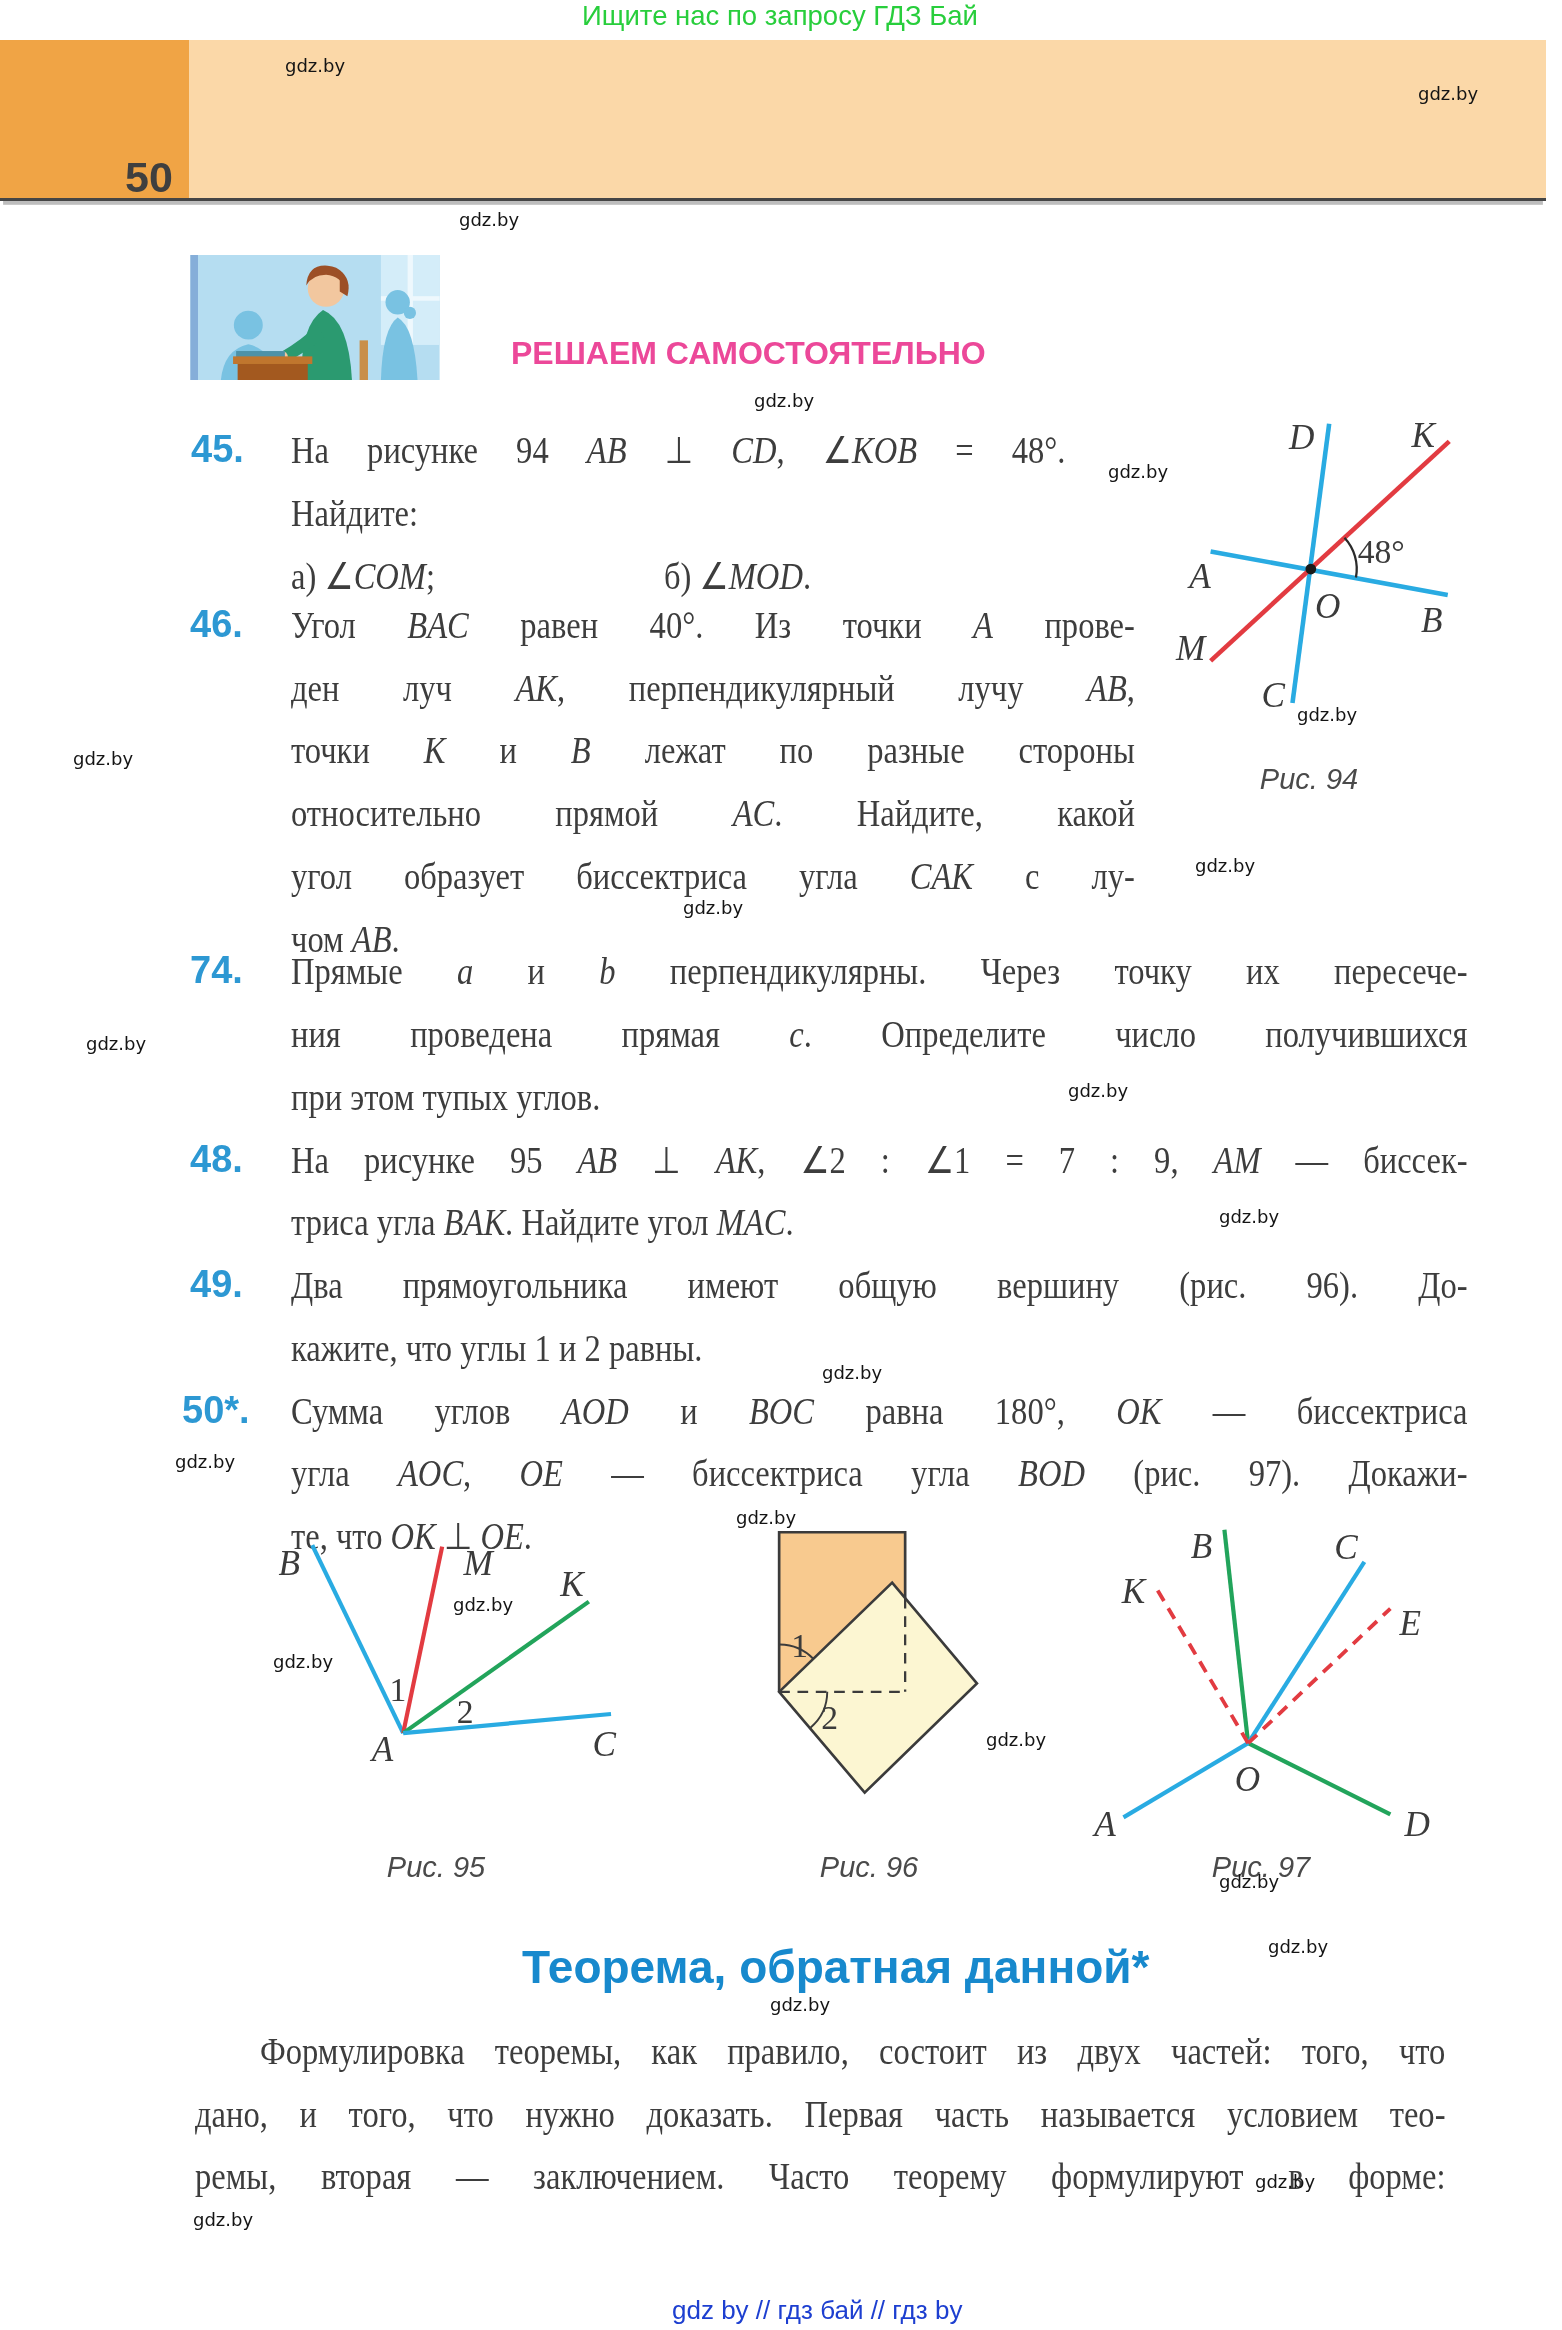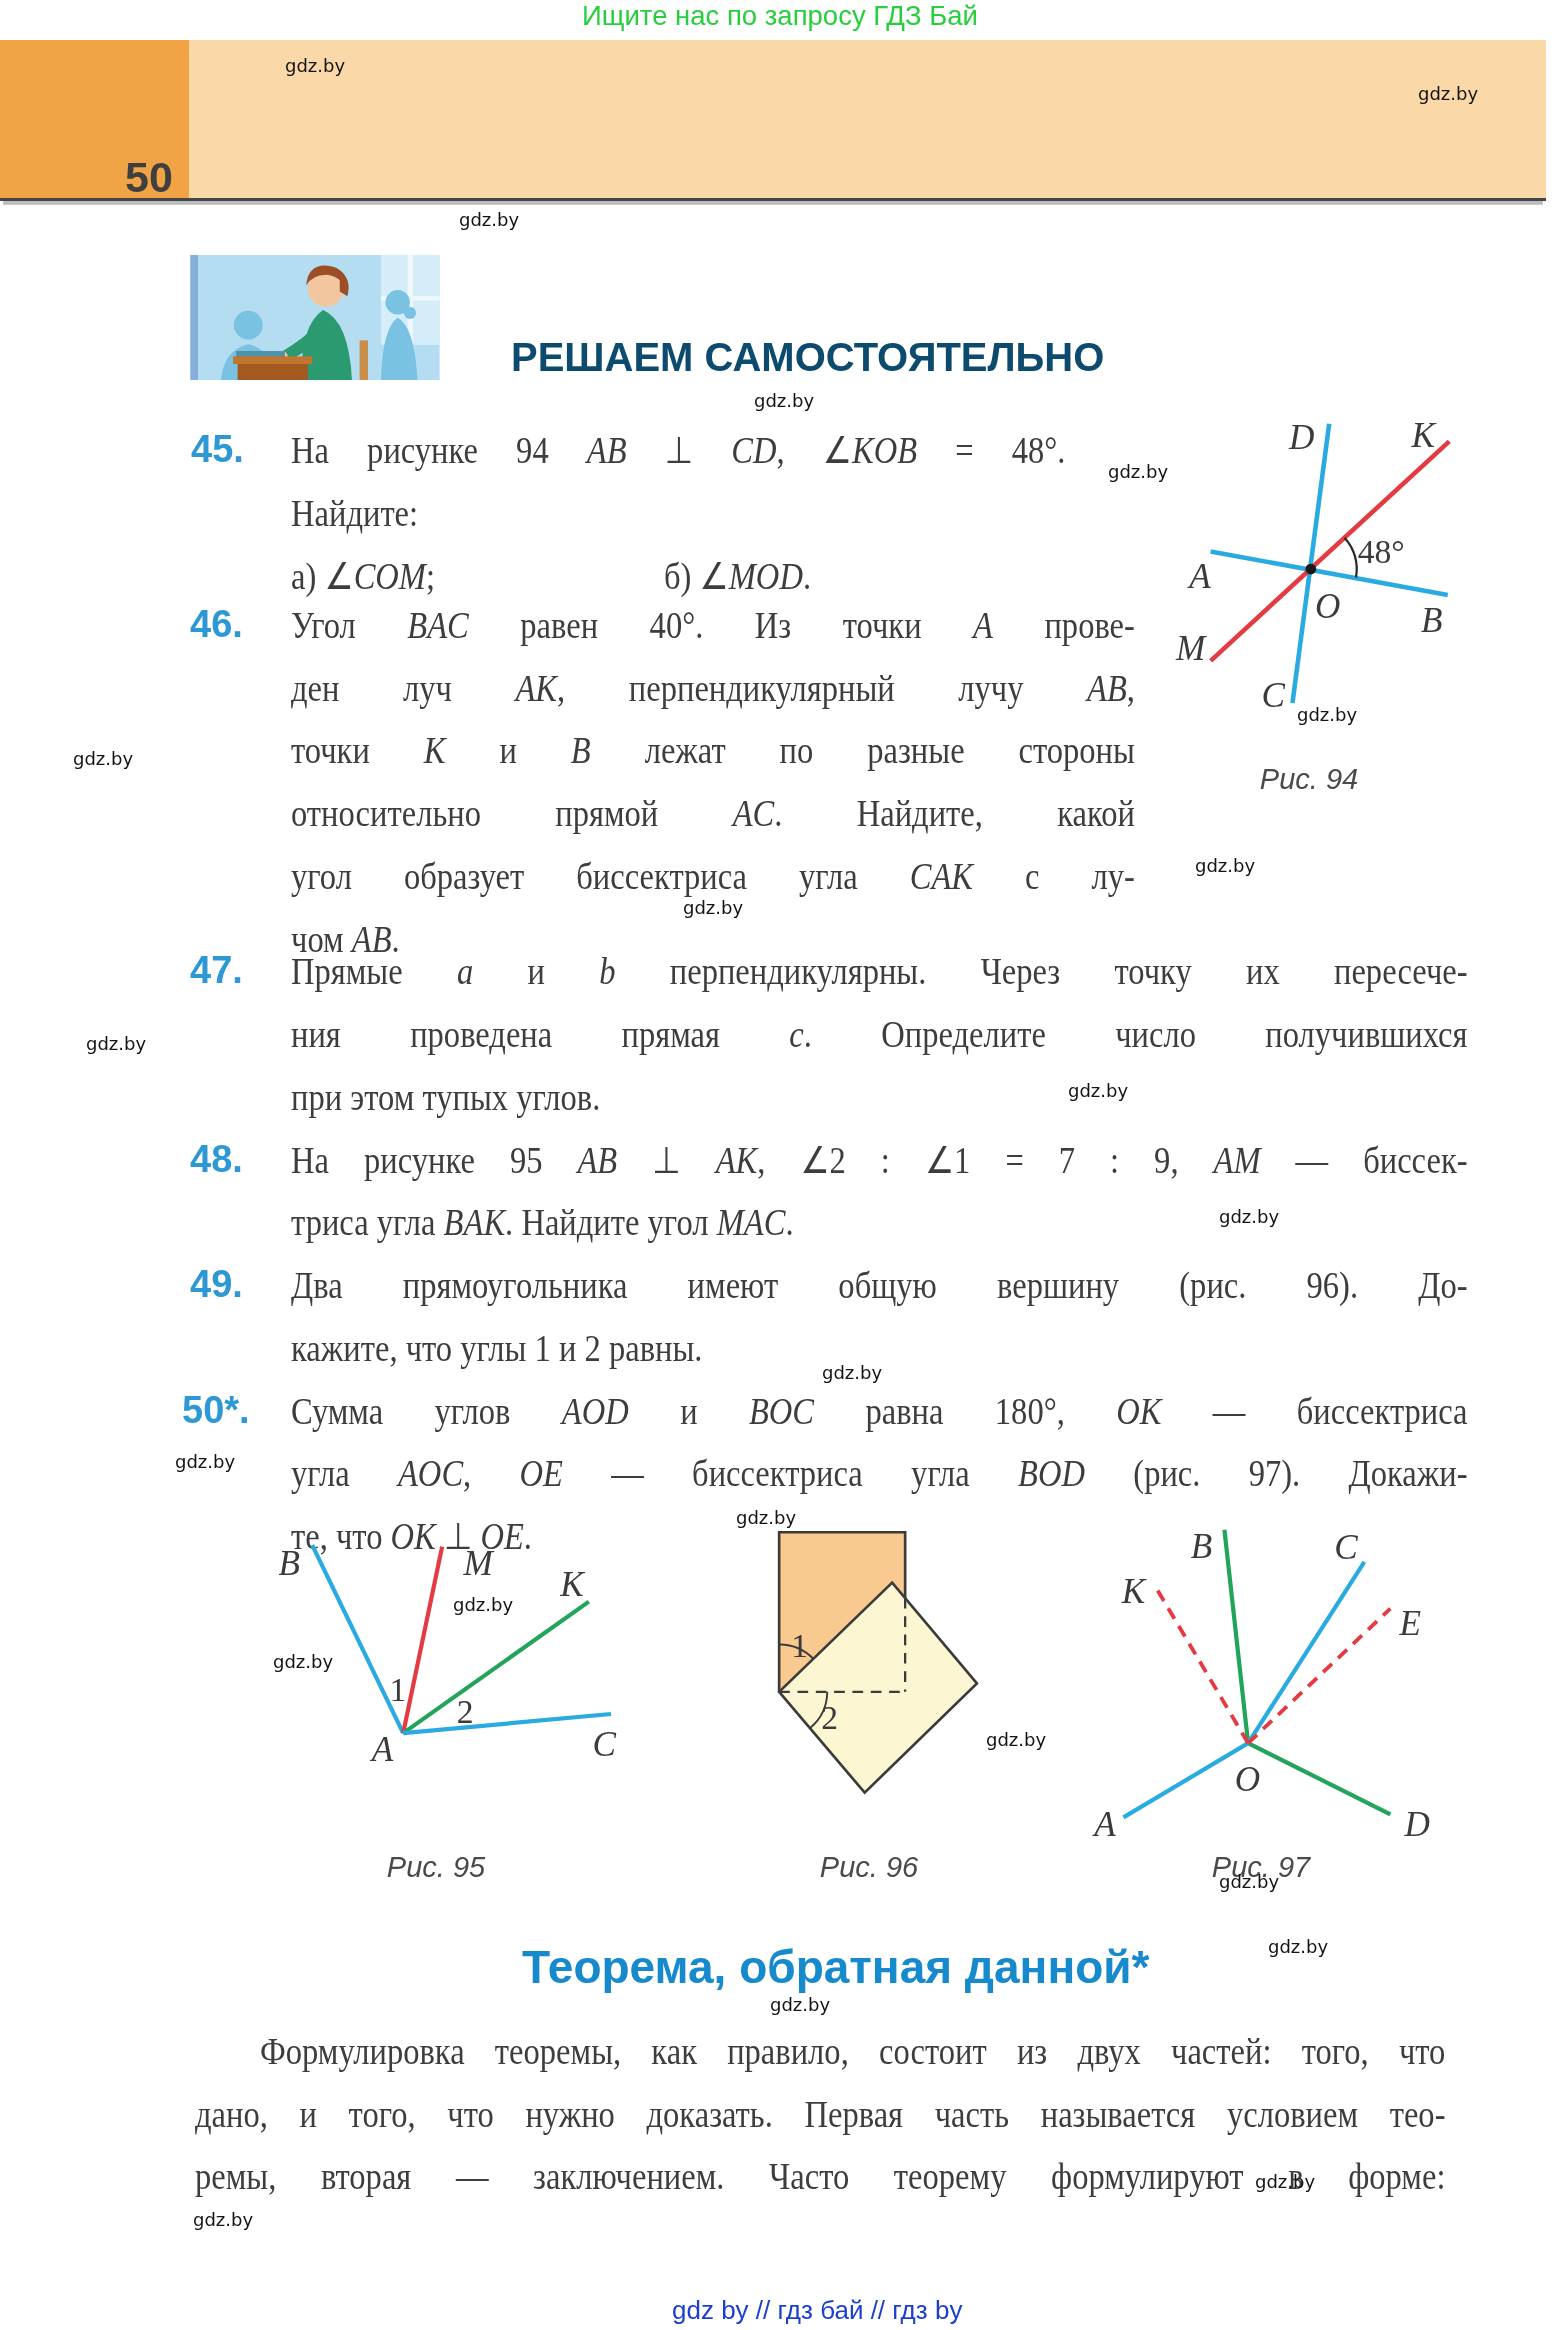--- a/index.html
+++ b/index.html
@@ -15,21 +15,21 @@
   .band-dark{position:absolute;left:0;top:0;width:189px;height:158px;background:#f0a445;}
   .pageno{position:absolute;left:125px;top:113px;font-family:"Liberation Sans",sans-serif;
         font-size:43px;font-weight:bold;color:#3f3f3f;}
   .chapter{position:absolute;left:209px;top:121px;font-family:"Liberation Sans",sans-serif;
         font-size:34px;color:#3f3f3f;white-space:nowrap;}
   .chapter i{font-style:italic;margin-right:7.7px;}
   
   .title-red{position:absolute;left:511px;top:274px;font-family:"Liberation Sans",sans-serif;
         font-size:44px;font-weight:bold;color:#e8394f;white-space:nowrap;}
   .title-blue{position:absolute;left:511px;top:335px;font-family:"Liberation Sans",sans-serif;
-        font-size:40px;font-weight:bold;color:#0c4a6e;white-space:nowrap;}
+        font-size:32px;font-weight:bold;color:#ec4899;white-space:nowrap;}
   
   .pnum{position:absolute;font-family:"Liberation Sans",sans-serif;font-size:38px;
         font-weight:bold;color:#2d98d3;white-space:nowrap;}
   .bl{position:absolute;font-size:37px;line-height:46px;color:#3d3d3d;
       transform:scaleX(0.88);transform-origin:0 0;}
   .bl i{font-style:italic;}
   .nw{white-space:nowrap;}
   .just{text-align:justify;text-align-last:justify;}
   
   .cap{position:absolute;width:184px;text-align:center;font-family:"Liberation Sans",sans-serif;
@@ -111,21 +111,21 @@
   <div class="cap" style="left:1217px;top:763px">Рис. 94</div>
 
   <span class="pnum" style="left:190px;top:603px">46.</span>
   <div class="bl just" style="left:291px;top:603px;width:959px"><span>Угол </span><i>BAC</i><span> равен 40°. Из точки </span><i>A</i><span> прове-</span></div>
   <div class="bl just" style="left:291px;top:666px;width:959px"><span>ден луч </span><i>AK</i><span>, перпендикулярный лучу </span><i>AB</i><span>,</span></div>
   <div class="bl just" style="left:291px;top:728px;width:959px"><span>точки </span><i>K</i><span> и </span><i>B</i><span> лежат по разные стороны</span></div>
   <div class="bl just" style="left:291px;top:791px;width:959px"><span>относительно прямой </span><i>AC</i><span>. Найдите, какой</span></div>
   <div class="bl just" style="left:291px;top:854px;width:959px"><span>угол образует биссектриса угла </span><i>CAK</i><span> с лу-</span></div>
   <div class="bl nw" style="left:291px;top:917px"><span>чом </span><i>AB</i><span>.</span></div>
 
-  <span class="pnum" style="left:190px;top:949px">47.</span>
+  <span class="pnum" style="left:190px;top:949px">74.</span>
   <div class="bl just" style="left:291px;top:949px;width:1337px"><span>Прямые </span><i>a</i><span> и </span><i>b</i><span> перпендикулярны. Через точку их пересече-</span></div>
   <div class="bl just" style="left:291px;top:1012px;width:1337px"><span>ния проведена прямая </span><i>c</i><span>. Определите число получившихся</span></div>
   <div class="bl nw" style="left:291px;top:1075px"><span>при этом тупых углов.</span></div>
 
   <span class="pnum" style="left:190px;top:1138px">48.</span>
   <div class="bl just" style="left:291px;top:1138px;width:1337px"><span>На рисунке 95 </span><i>AB</i><span> ⊥ </span><i>AK</i><span>, ∠2 : ∠1 = 7 : 9, </span><i>AM</i><span> — биссек-</span></div>
   <div class="bl nw" style="left:291px;top:1200px"><span>триса угла </span><i>BAK</i><span>. Найдите угол </span><i>MAC</i><span>.</span></div>
 
   <span class="pnum" style="left:190px;top:1263px">49.</span>
   <div class="bl just" style="left:291px;top:1263px;width:1337px"><span>Два прямоугольника имеют общую вершину (рис. 96). До-</span></div>

